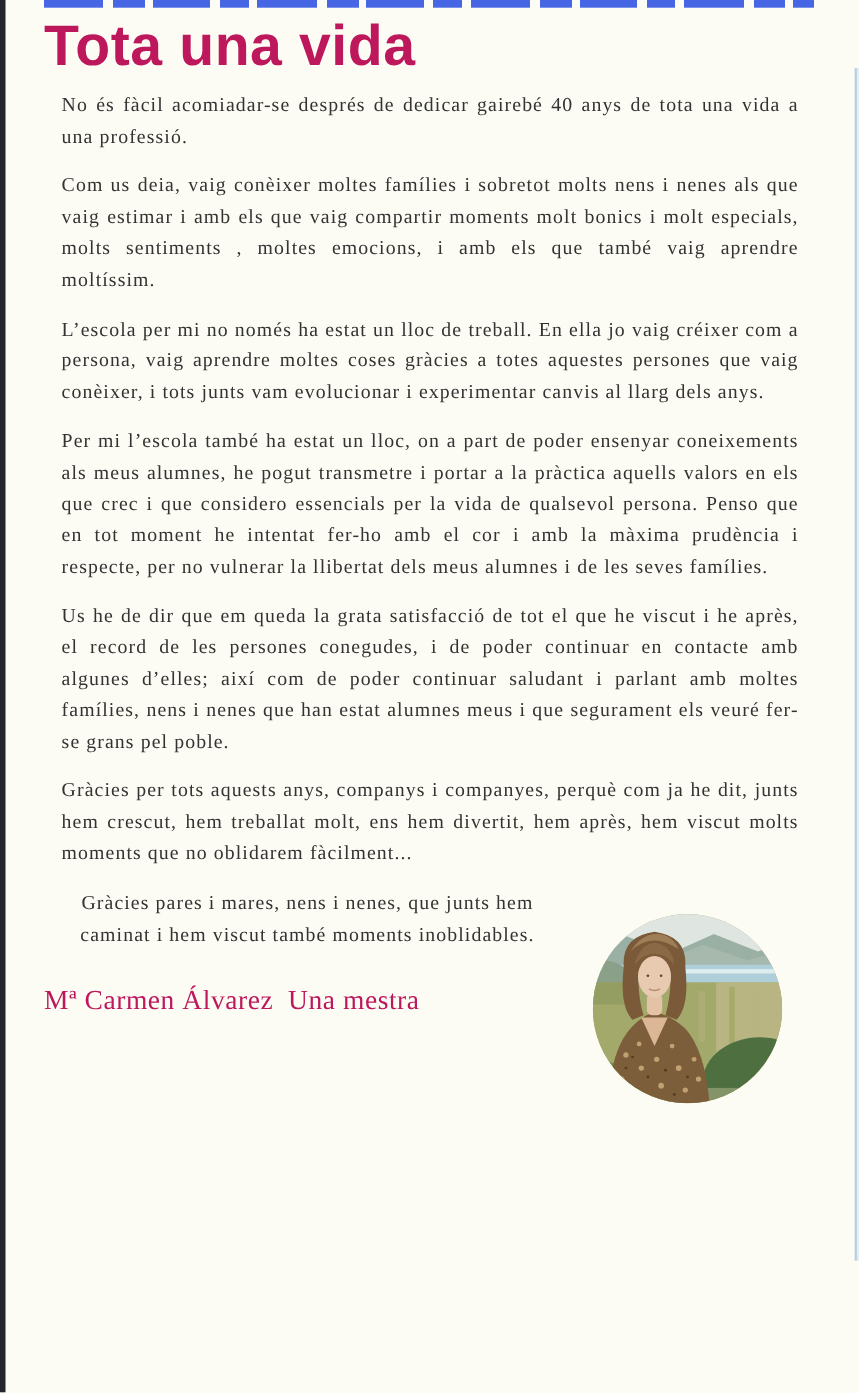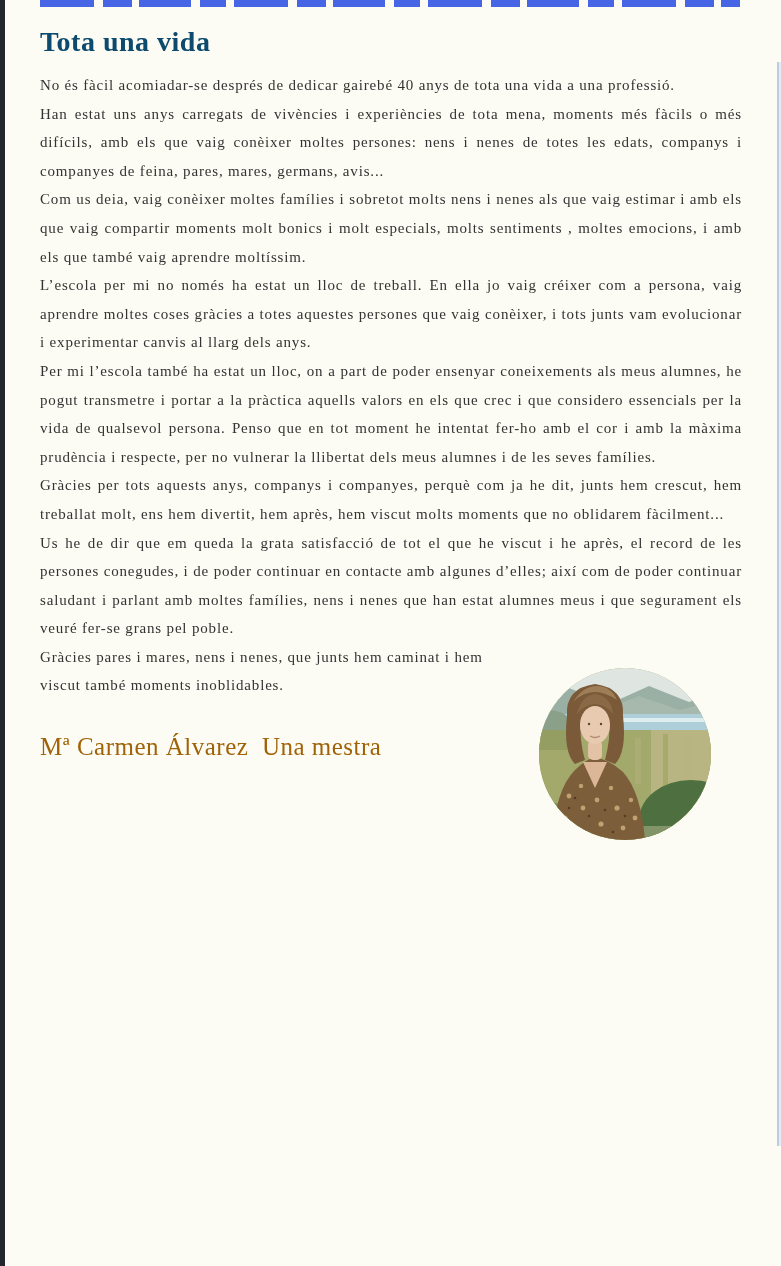--- a/index.html
+++ b/index.html
@@ -19,52 +19,52 @@
   }
   .clipped-heading-remnant {
     height:7px; width:700px; margin:0;
     background:repeating-linear-gradient(to right,
       #4766e6 0 54px, transparent 54px 63px,
       #4766e6 63px 92px, transparent 92px 99px,
       #4766e6 99px 151px, transparent 151px 160px,
       #4766e6 160px 186px, transparent 186px 194px);
   }
   h1.page-title {
-    font-family:Liberation Serif, serif;
+    font-family:Liberation Sans, sans-serif;
     font-weight:bold;
-    color:#0c4a6e;
-    font-size:28px;
+    color:#be185d;
+    font-size:52px;
     line-height:46px;
     margin:12px 0 6px 0;
     letter-spacing:0.5px;
   }
   .body-text p {
-    margin:0;
-    font-size:15px;
+    margin:16px;
+    font-size:18px;
     line-height:28.6px;
     letter-spacing:0.055em;
     color:#333333;
     text-align:justify;
   }
   .last-block p.farewell, .last-block p.farewell-caps {
-    text-align:left;
+    text-align:center;
   }
   .portrait {
     float:right;
     width:172px; height:172px;
     border-radius:50%;
     overflow:hidden;
     margin:25px 31px 0 36px;
     background:#a3a86b;
   }
   .portrait svg { display:block; }
   p.signature {
     font-size:25px;
     line-height:30px;
-    color:#a16207;
+    color:#be185d;
     margin:32px 0 0 0 !important;
     letter-spacing:0.5px;
     text-align:left !important;
     white-space:pre-wrap;
   }
   .scrollbar-track {
     position:absolute; right:0; top:62px; width:4px; height:1084px;
     background:#e3edf5;
   }
   .scrollbar-thumb {
@@ -77,26 +77,25 @@
 
 <div class="left-edge-bar"></div>
 
 <div class="content">
   <div class="clipped-heading-remnant"></div>
   <h1 class="page-title">Tota una vida</h1>
 
   <div class="body-text">
     <div id="paras">
         <p>No és fàcil acomiadar-se després de dedicar gairebé 40 anys de tota una vida a una professió.</p>
-        <p>Han estat uns anys carregats de vivències i experiències de tota mena, moments més fàcils o més difícils, amb els que vaig conèixer moltes persones: nens i nenes de totes les edats, companys i companyes de feina, pares, mares, germans, avis...</p>
         <p>Com us deia, vaig conèixer moltes famílies i sobretot molts nens i nenes als que vaig estimar i amb els que vaig compartir moments molt bonics i molt especials, molts sentiments , moltes emocions, i amb els que també vaig aprendre moltíssim.</p>
         <p>L’escola per mi no només ha estat un lloc de treball. En ella jo vaig créixer com a persona, vaig aprendre moltes coses gràcies a totes aquestes persones que vaig conèixer, i tots junts vam evolucionar i experimentar canvis al llarg dels anys.</p>
         <p>Per mi l’escola també ha estat un lloc, on a part de poder ensenyar coneixements als meus alumnes, he pogut transmetre i portar a la pràctica aquells valors en els que crec i que considero essencials per la vida de qualsevol persona. Penso que en tot moment he intentat fer-ho amb el cor i amb la màxima prudència i respecte, per no vulnerar la llibertat dels meus alumnes i de les seves famílies.</p>
+        <p>Us he de dir que em queda la grata satisfacció de tot el que he viscut i he après, el record de les persones conegudes, i de poder continuar en contacte amb algunes d’elles; així com de poder continuar saludant i parlant amb moltes famílies, nens i nenes que han estat alumnes meus i que segurament els veuré fer-se grans pel poble.</p>
         <p>Gràcies per tots aquests anys, companys i companyes, perquè com ja he dit, junts hem crescut, hem treballat molt, ens hem divertit, hem après, hem viscut molts moments que no oblidarem fàcilment...</p>
-        <p>Us he de dir que em queda la grata satisfacció de tot el que he viscut i he après, el record de les persones conegudes, i de poder continuar en contacte amb algunes d’elles; així com de poder continuar saludant i parlant amb moltes famílies, nens i nenes que han estat alumnes meus i que segurament els veuré fer-se grans pel poble.</p>
       </div>
 
     <div class="last-block">
       <div class="portrait">
         <svg width="172" height="172" viewBox="0 0 172 172" xmlns="http://www.w3.org/2000/svg">
 
           <rect x="0" y="0" width="172" height="48" fill="#dfe6e2"></rect>
 
           <path d="M0,40 L30,20 L70,36 L110,18 L150,34 L172,26 L172,48 L0,48 Z" fill="#9bb0a4"></path>
           <path d="M60,44 L100,28 L140,42 L172,34 L172,50 L60,50 Z" fill="#a9bcae" opacity="0.8"></path>

